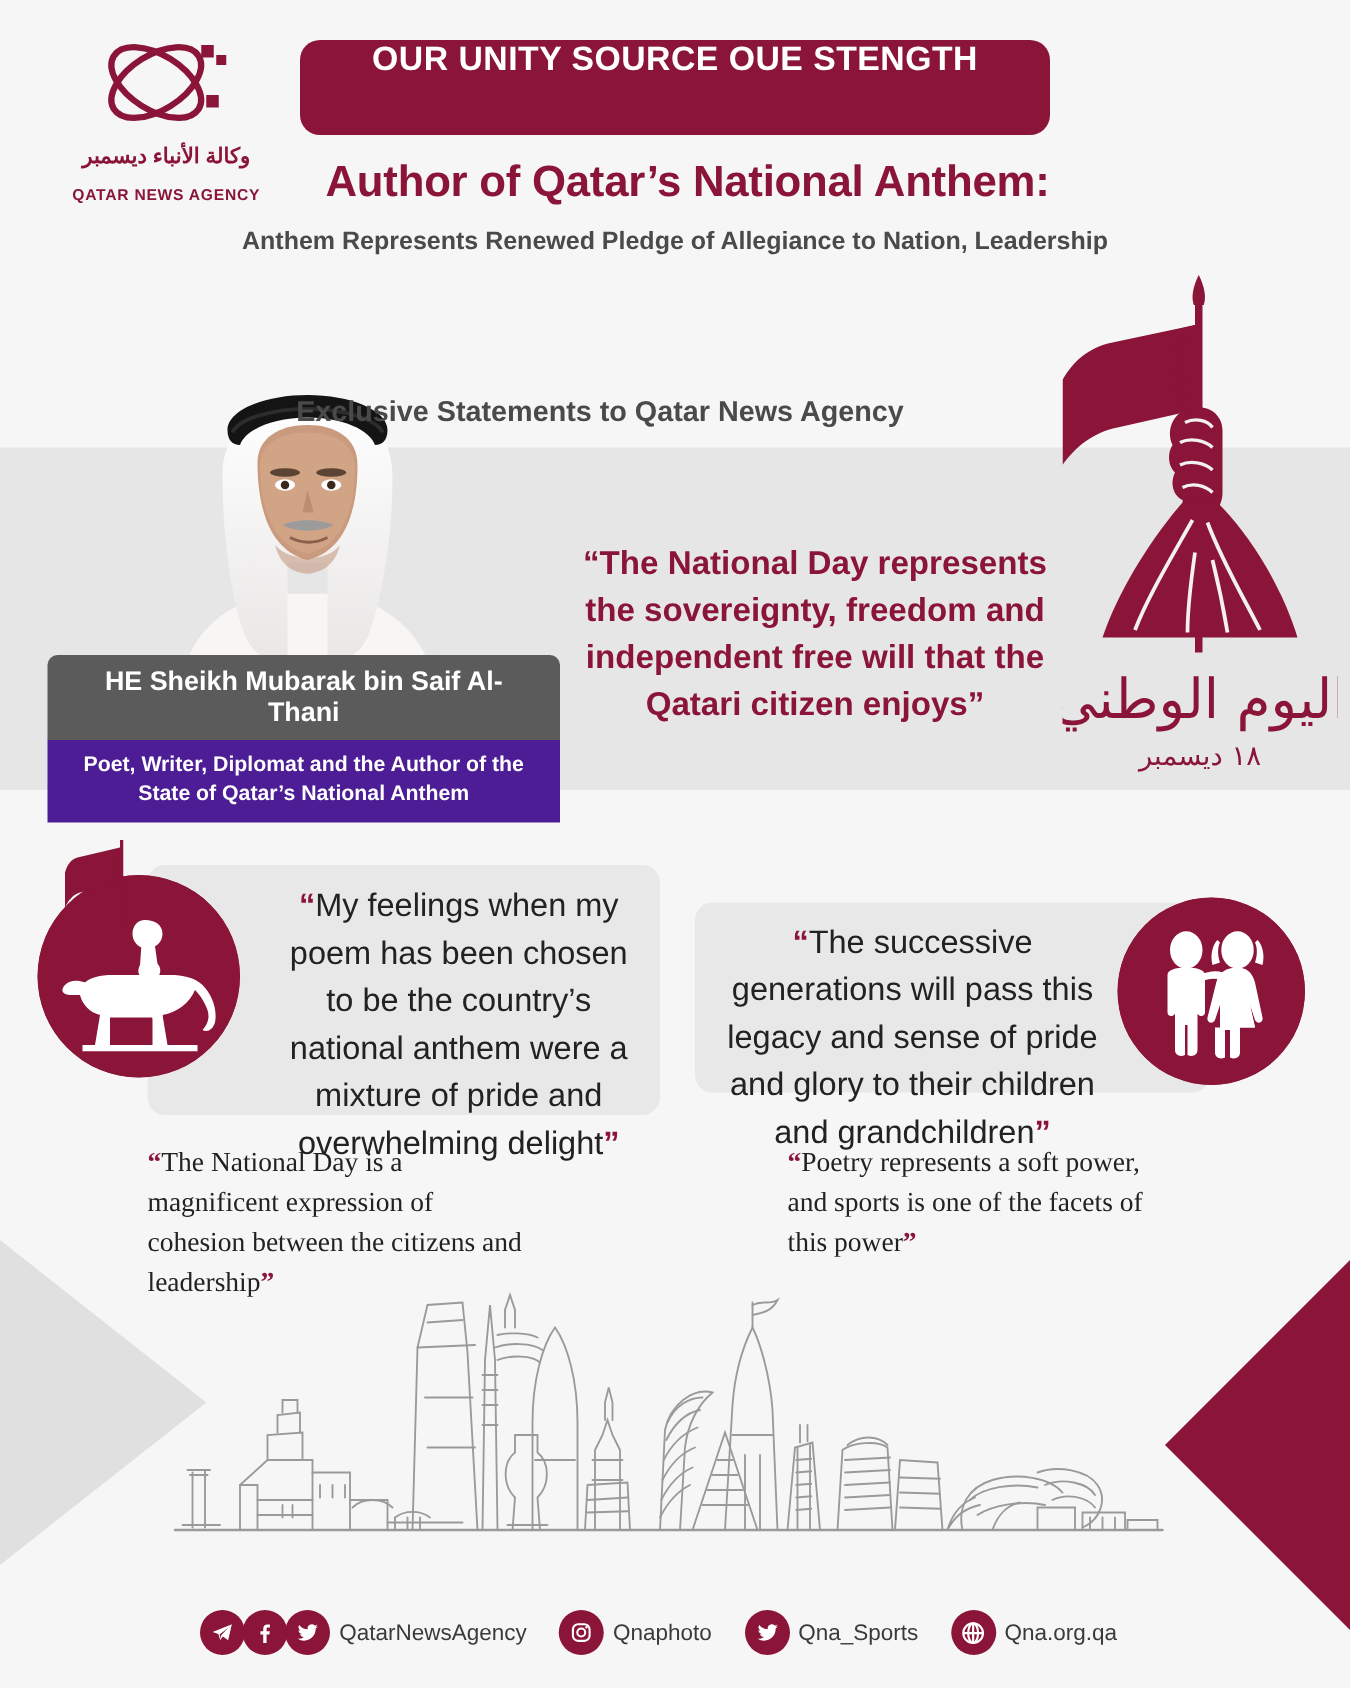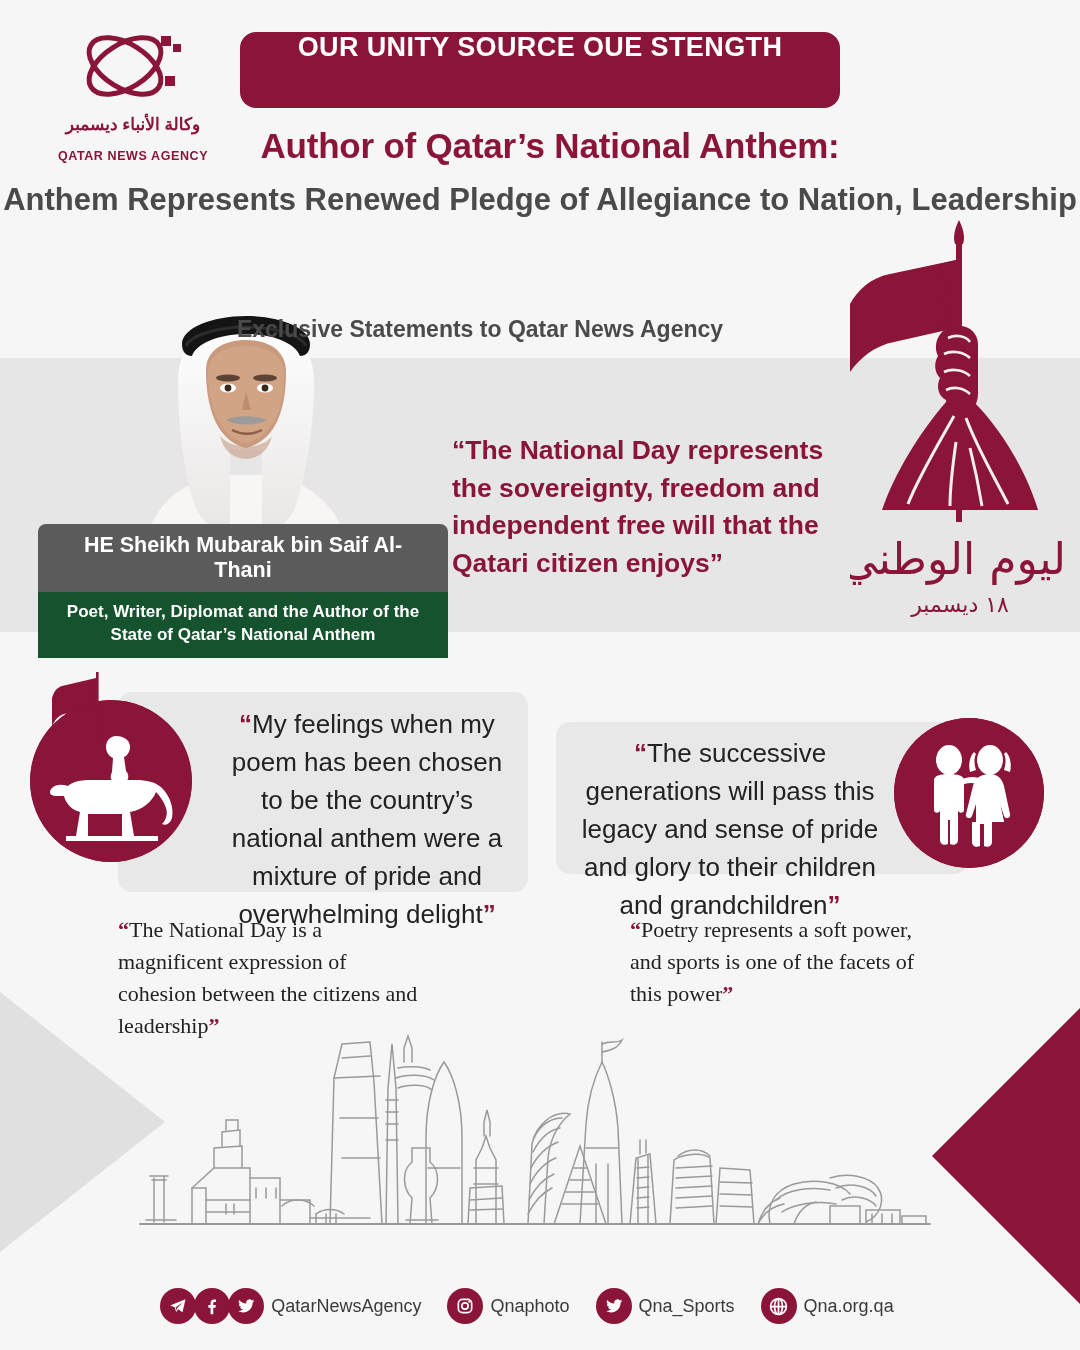--- a/index.html
+++ b/index.html
@@ -51,49 +51,50 @@
   .banner span {
     color:#ffffff; font-size:27px; font-weight:bold; letter-spacing:0.4px;
   }
 
   .title-main {
     position:absolute; left:0; top:126px; width:1080px; text-align:center; z-index:3;
     color:#8A1538; font-size:35px; font-weight:bold; letter-spacing:-0.2px;padding-left:20px;
   }
   .title-sub {
     position:absolute; left:0; top:182px; width:1080px; text-align:center; z-index:3;
-    color:#4a4a4a; font-size:31px; font-weight:bold;
+    color:#4a4a4a; font-size:20px; font-weight:bold;
   }
   .exclusive {
     position:absolute; left:0; top:316px; width:1080px; text-align:center; z-index:3;
     color:#4a4a4a; font-size:23px; font-weight:bold;
     padding-right:120px;
   }
 
   
   .portrait {
     position:absolute; left:120px; top:300px; width:250px; height:250px; z-index:2;
   }
 
   
   .nameplate { position:absolute; left:38px; top:524px; width:410px; z-index:4; }
   .np-name {
     background:#5b5b5b; color:#fff; font-size:21.5px; font-weight:bold;
     padding:9px 24px; text-align:center;
     border-top-left-radius:8px; border-top-right-radius:8px;
   }
   .np-role {
-    background:#14532d; color:#fff; font-size:17px; font-weight:bold;
+    background:#4c1d95; color:#fff; font-size:17px; font-weight:bold;
     padding:9px 14px 11px; text-align:center; line-height:1.35;
   }
 
   
   .hero-quote {
     position:absolute; left:452px; top:432px; width:400px; z-index:3;
     color:#8A1538; font-size:26.5px; font-weight:bold; line-height:1.42;
+    text-align:center;
   }
   .qm { color:#8A1538; font-weight:bold; }
 
   
   .emblem { position:absolute; left:850px; top:212px; width:220px; height:420px; z-index:3; }
 
   
   .card {
     position:absolute; background:#e8e8e8; border-radius:14px; z-index:2;
   }

